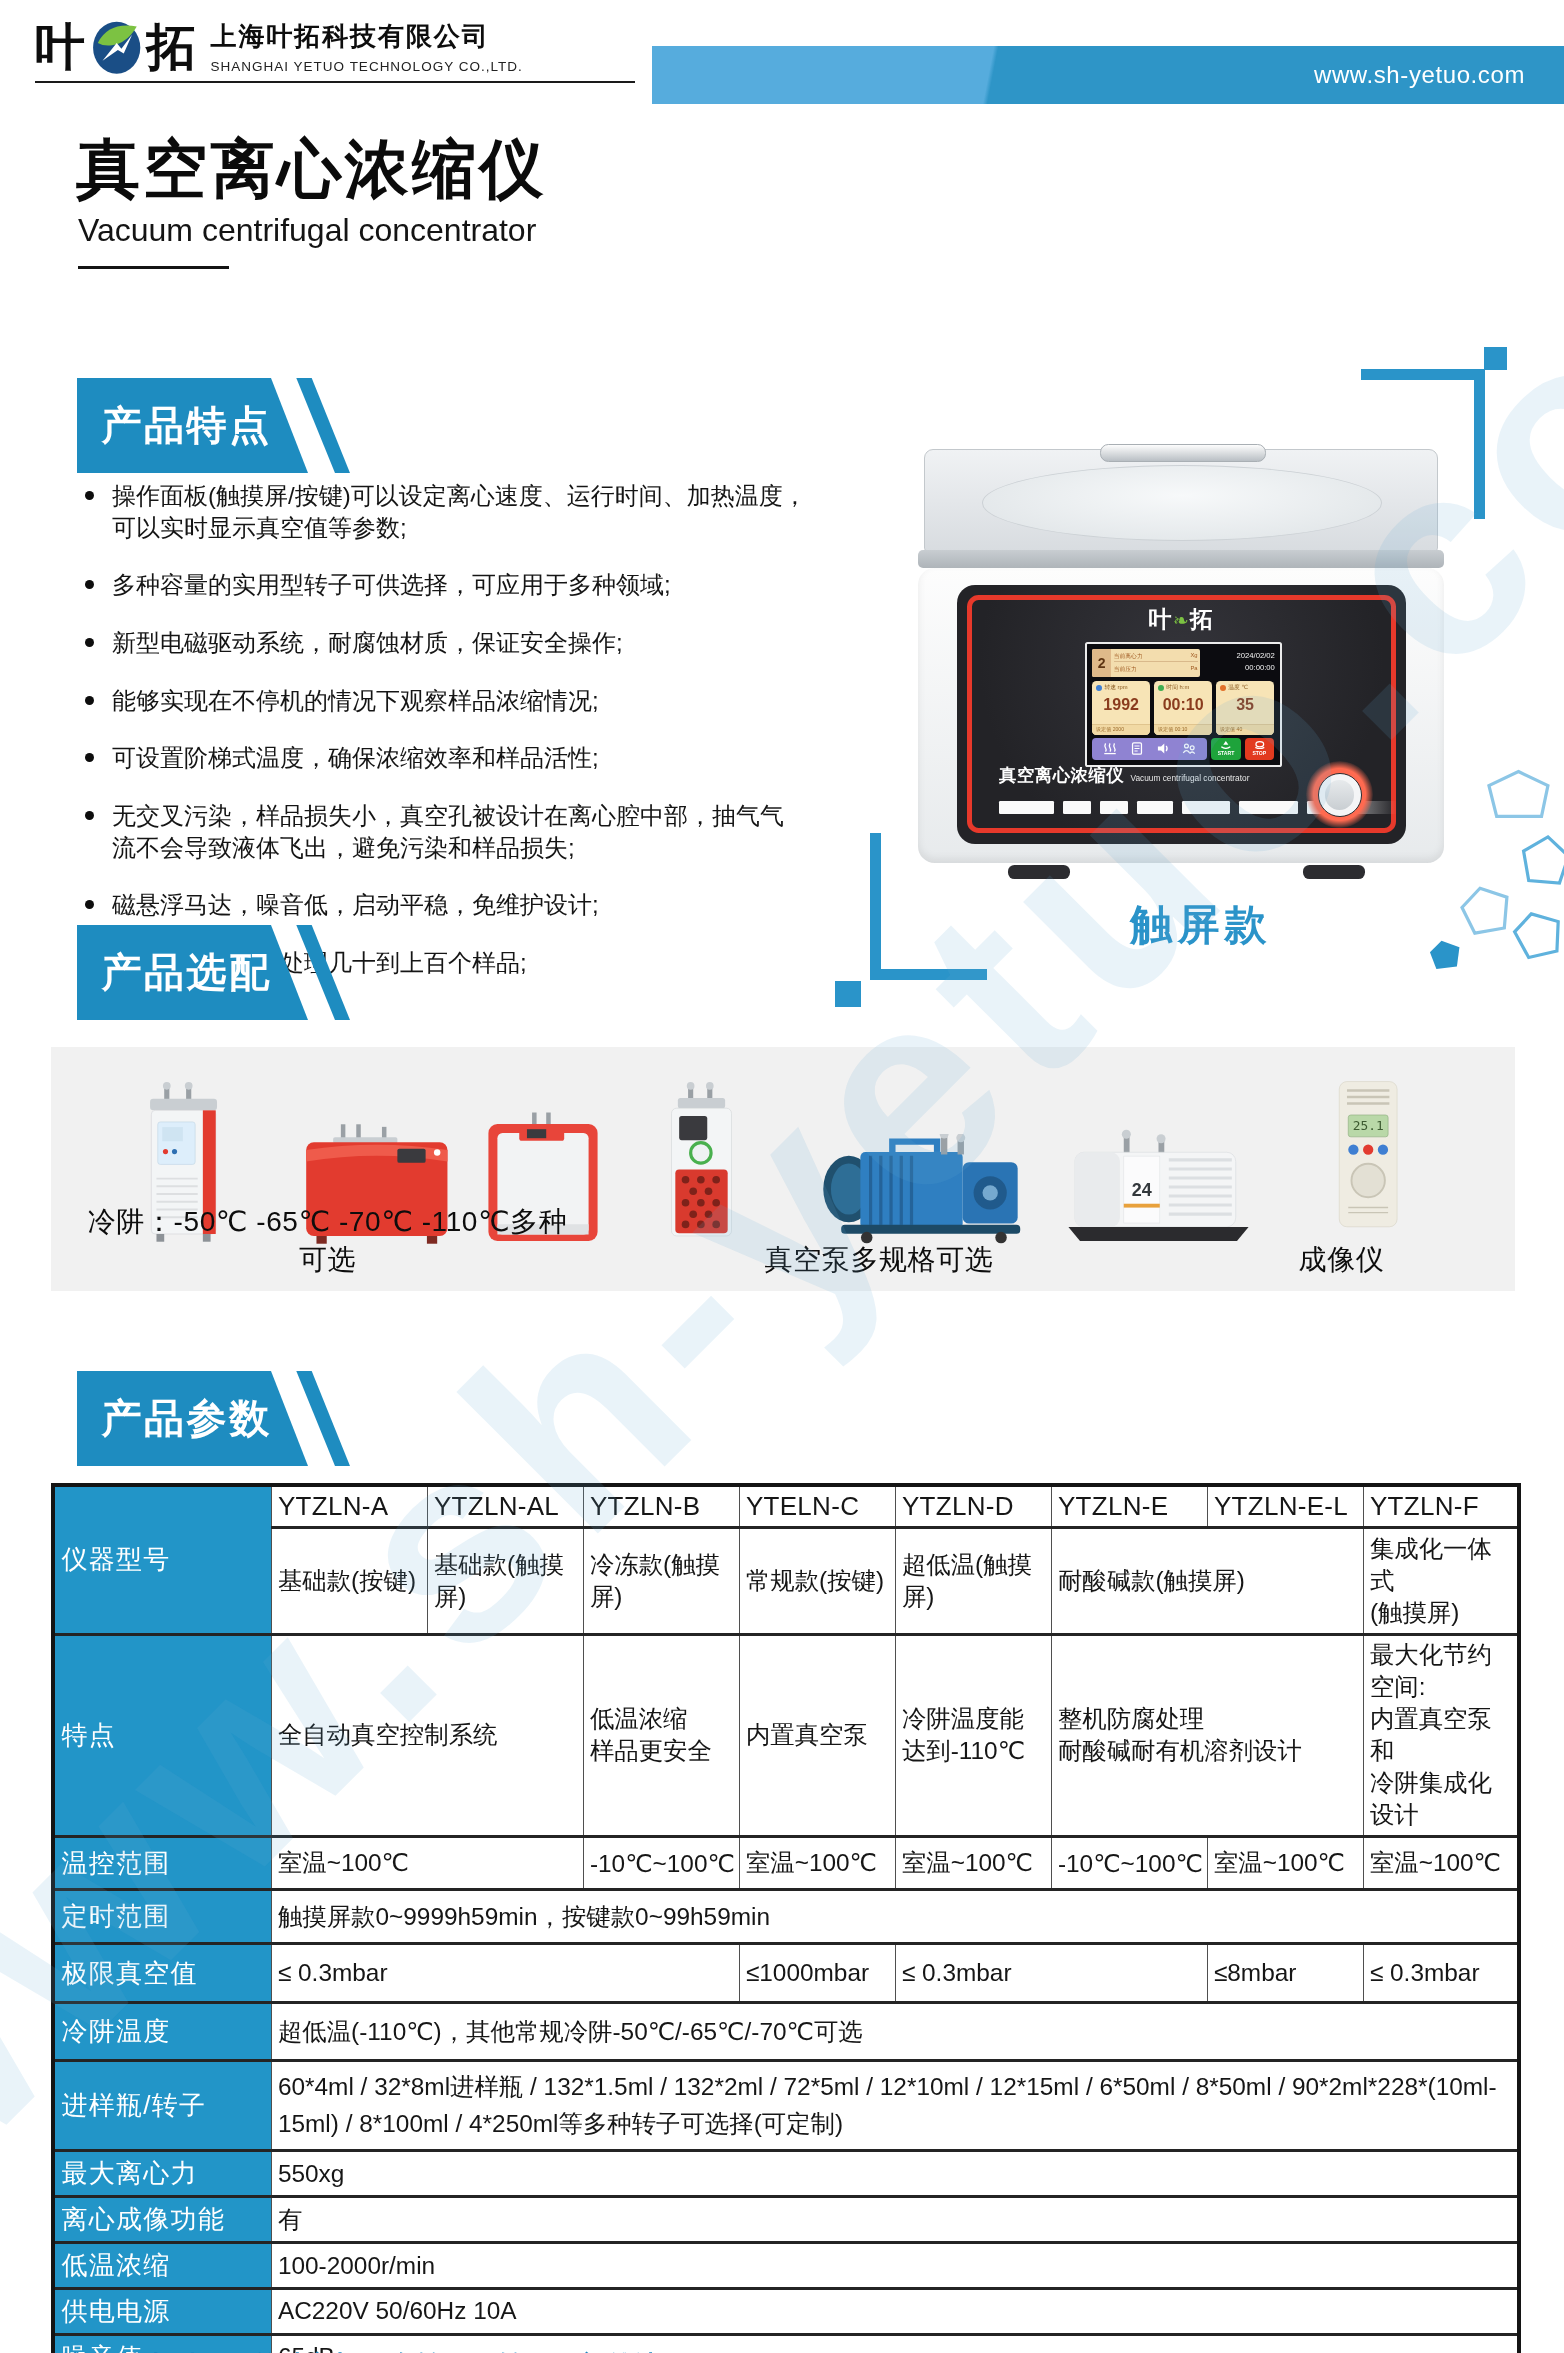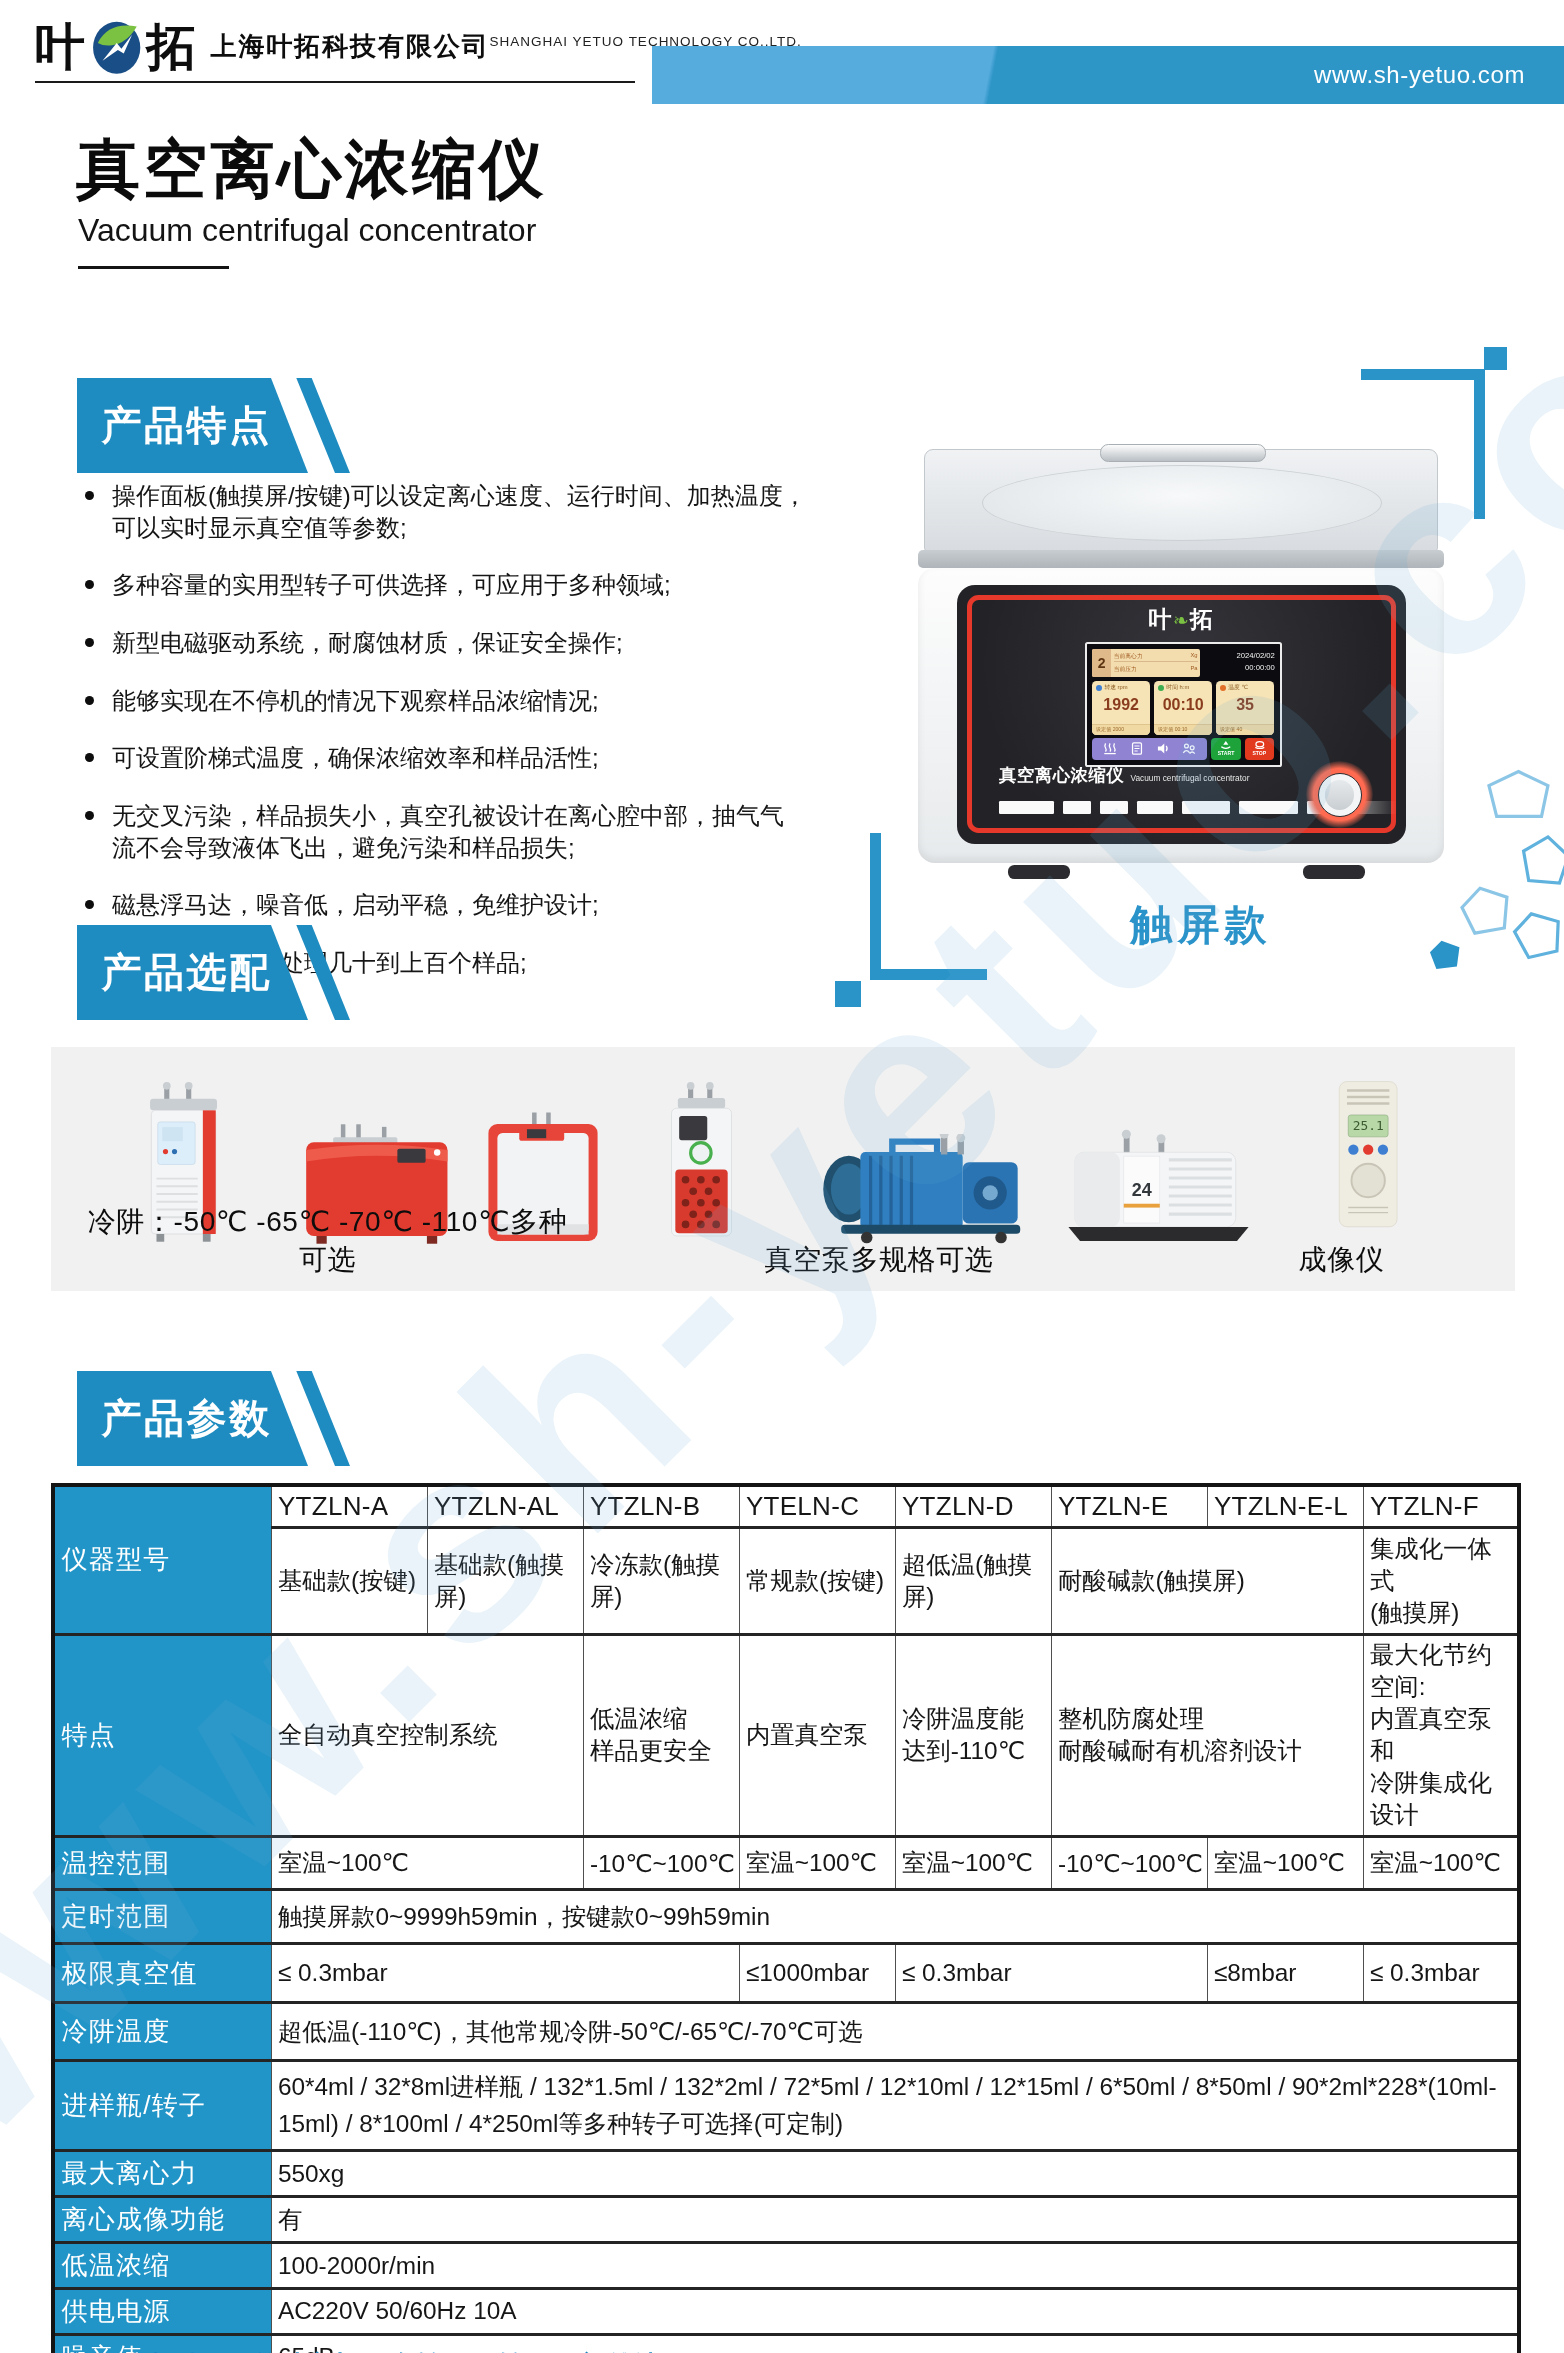--- a/index.html
+++ b/index.html
@@ -3,21 +3,21 @@
 <meta charset="utf-8">
 <style>
   html,body{margin:0;padding:0;background:#ffffff;}
   .page{position:relative;width:1565px;height:2354px;background:#ffffff;overflow:hidden;
         font-family:"Liberation Sans","DejaVu Sans",sans-serif;color:#111;}
 
   
   .logo-row{position:absolute;left:35px;top:13px;height:67px;display:flex;align-items:center;}
   .logo-char{font-size:50px;font-weight:bold;color:#0d0d0d;line-height:1;}
   .logo-emblem{width:59px;height:59px;margin:0 1.3px;}
-  .company-block{margin-left:14px;display:flex;flex-direction:row;justify-content:center;}
+  .company-block{margin-left:14px;display:flex;flex-direction:column;justify-content:center;}
   .company-cn{font-size:26px;font-weight:bold;letter-spacing:1.9px;color:#0d0d0d;}
   .company-en{font-size:13.5px;letter-spacing:1px;color:#222;margin-top:5.1px;}
   .header-line{position:absolute;left:35px;top:81px;width:600px;height:1.9px;background:#1a1a1a;}
   .banner{position:absolute;left:652px;top:46px;width:913px;height:58px;
           background:linear-gradient(101deg,#56acdd 0%,#56acdd 37%,#2e95c7 37.5%,#2e95c7 100%);
           display:flex;align-items:center;justify-content:flex-end;padding-right:40px;box-sizing:border-box;}
   .banner-url{color:#ffffff;font-size:24px;letter-spacing:0.6px;}
 
   
   .main-title{position:absolute;left:76px;top:126px;font-size:64px;font-weight:bold;letter-spacing:3.2px;color:#0b0b0b;}

